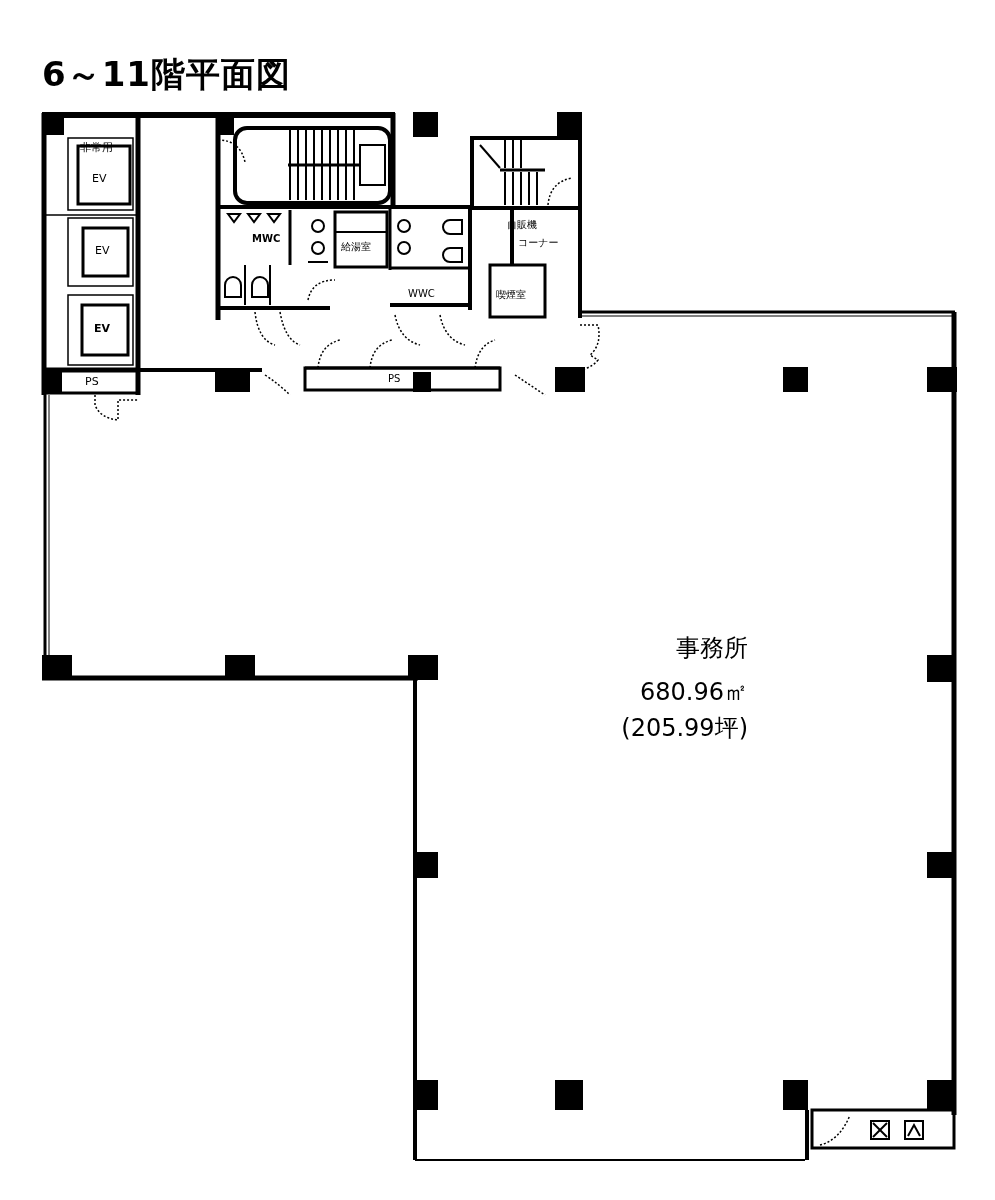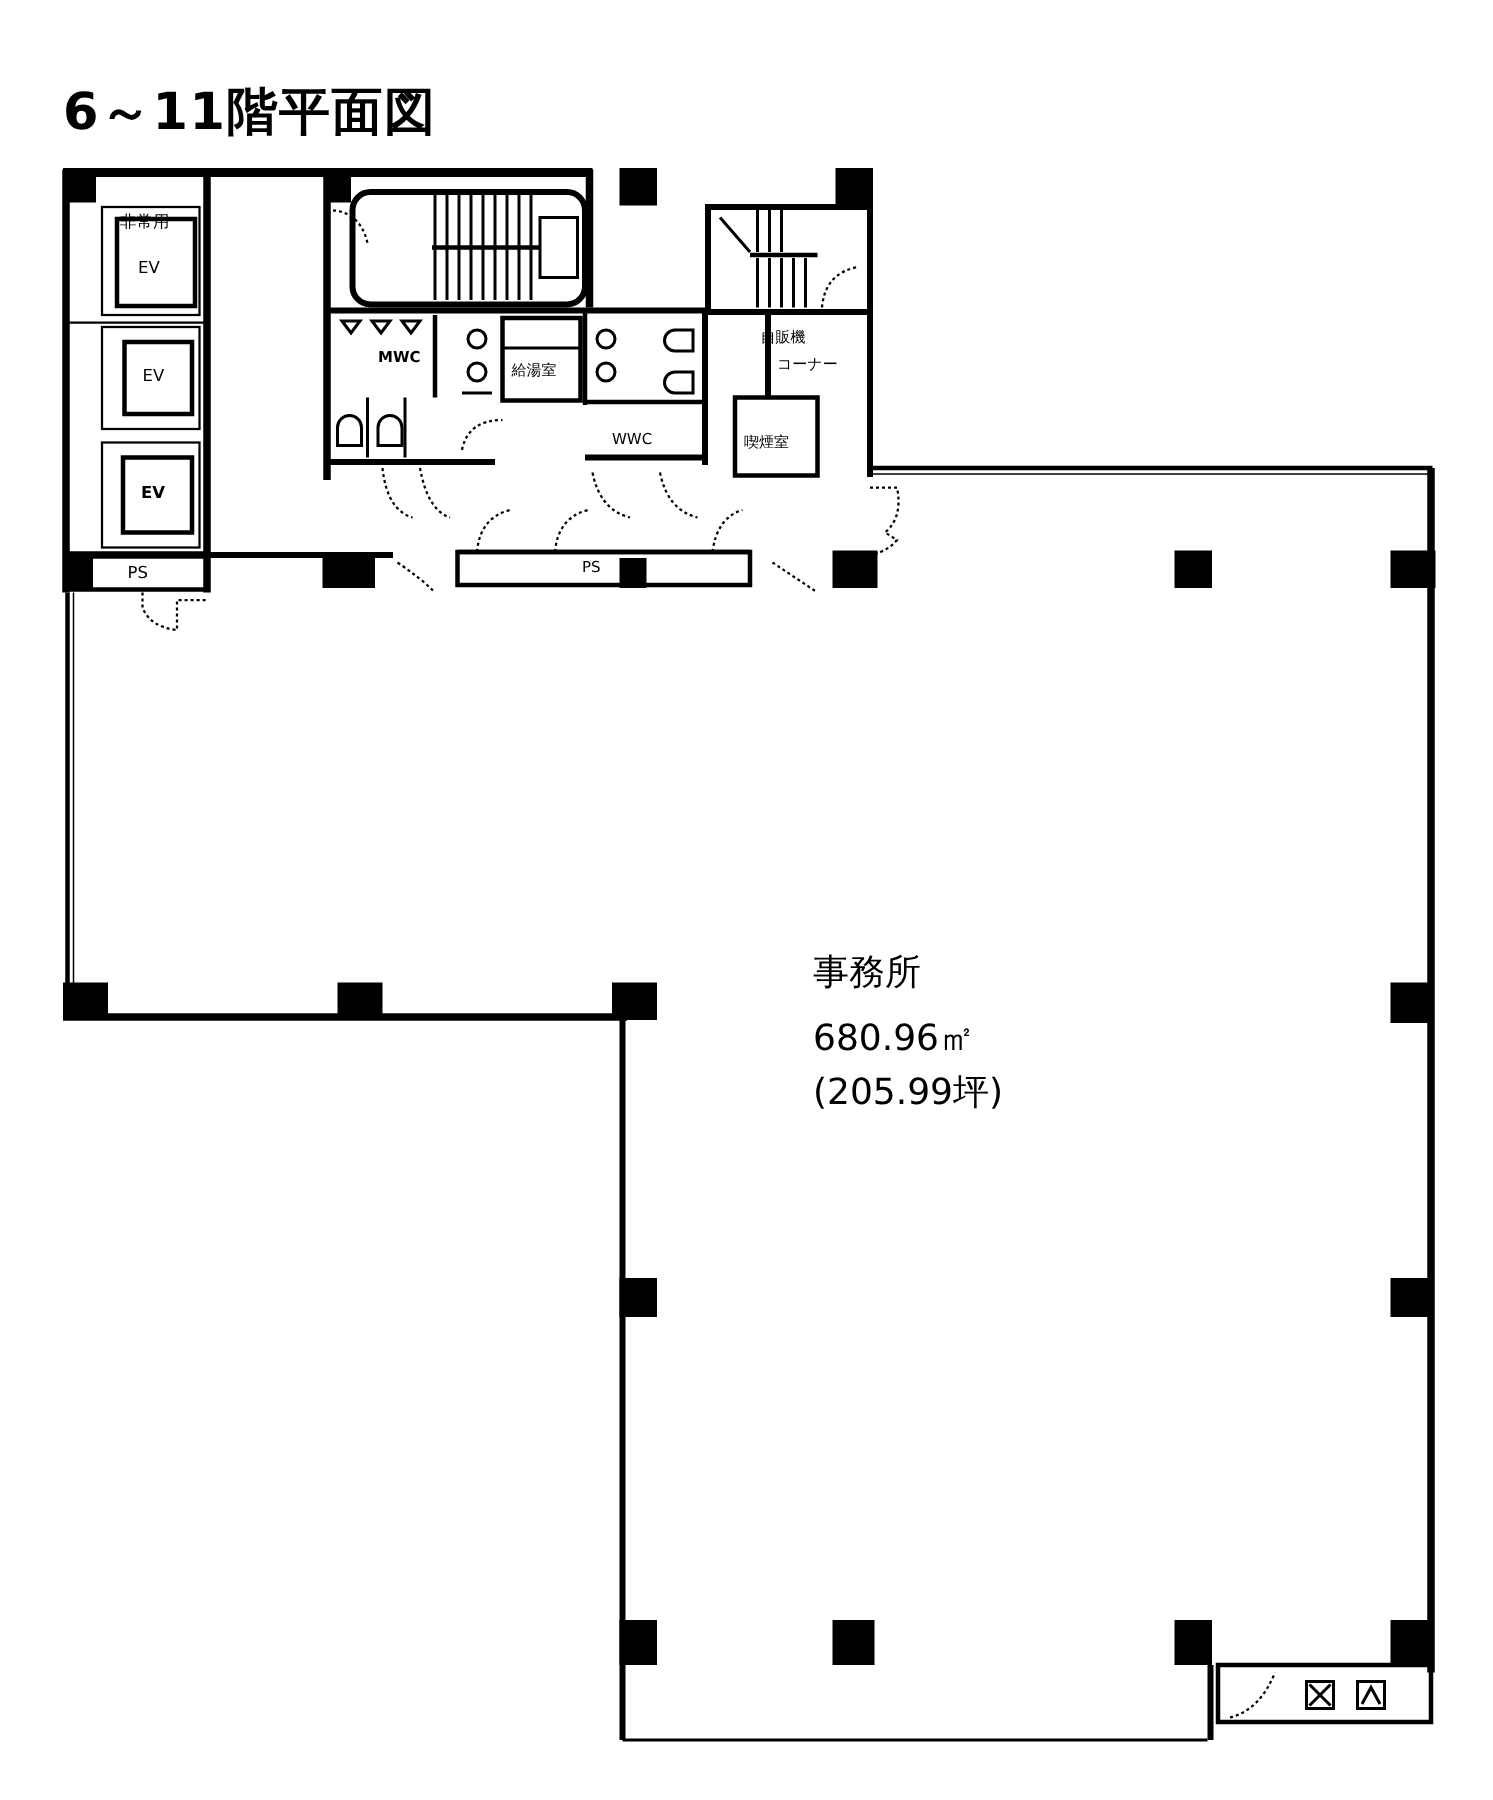--- a/index.html
+++ b/index.html
@@ -4,21 +4,21 @@
 <style>
   html, body { margin: 0; padding: 0; background: #ffffff; }
   body { width: 995px; height: 1200px; position: relative; overflow: hidden;
          font-family: "DejaVu Sans", sans-serif; color: #000; }
   #plan { position: absolute; left: 0; top: 0; }
   .title { position: absolute; left: 42px; top: 52px; font-size: 34px; font-weight: bold;
            letter-spacing: 1px; font-family: "DejaVu Sans", sans-serif; }
   .lbl { position: absolute; white-space: nowrap; font-family: "DejaVu Sans", sans-serif; }
   .small { font-size: 11px; }
   .tiny { font-size: 10px; }
-  .office { position: absolute; left: 542px; width: 220px; text-align: left;
+  .office { position: absolute; left: 528px; width: 220px; text-align: right;
             font-size: 24px; }
 </style>
 </head>
 <body>
 
 <svg id="plan" width="995" height="1200" viewBox="0 0 995 1200" xmlns="http://www.w3.org/2000/svg">
   <g fill="none" stroke="#000" stroke-width="3">
 
     <line x1="42" y1="115" x2="395" y2="115" stroke-width="6"></line>
 

